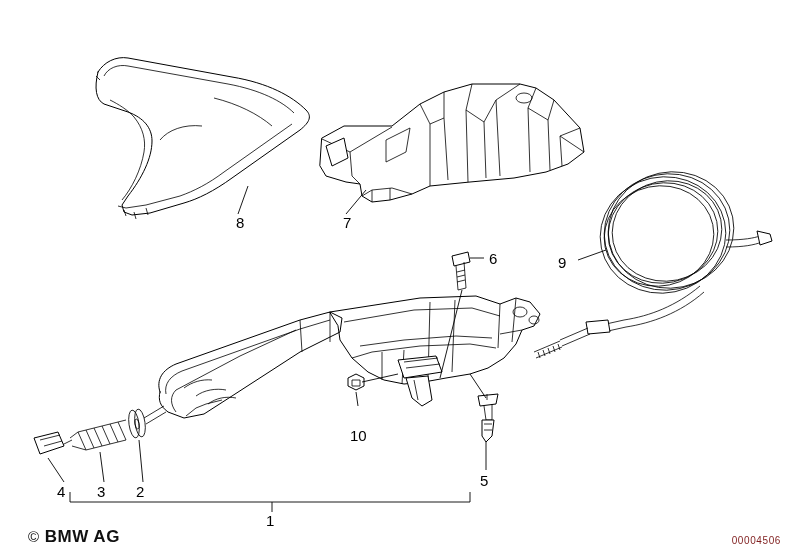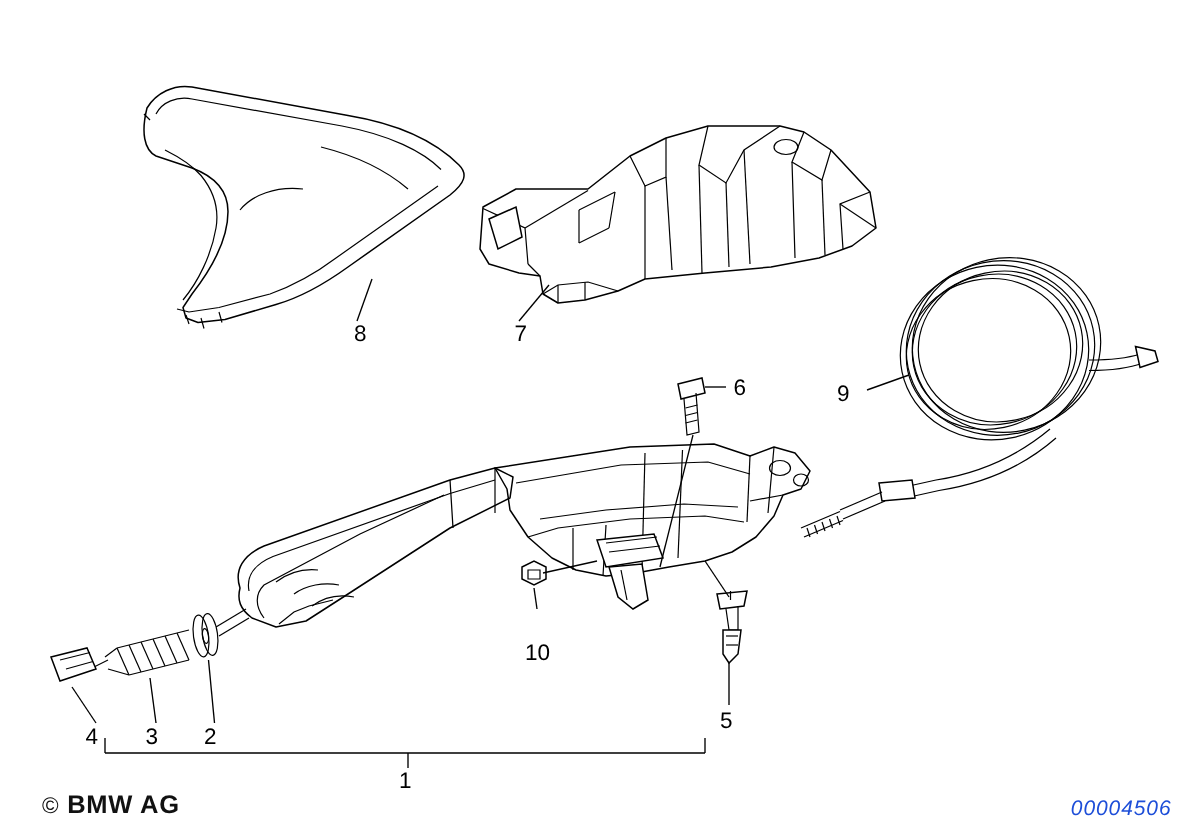--- a/index.html
+++ b/index.html
@@ -25,21 +25,21 @@
     position:absolute;left:0;bottom:0;width:799px;height:44px;
   }
   #brand{
     position:absolute;left:28px;bottom:12px;
     font-size:17px;font-weight:bold;letter-spacing:.5px;
     color:#111;
   }
   #brand .cmark{font-weight:normal;font-size:15px;}
   #partno{
     position:absolute;right:18px;bottom:13px;
-    font-size:14px;color:#1d4ed8;letter-spacing:.6px;font-style:italic;
+    font-size:10px;color:#7f1d1d;letter-spacing:.6px;
   }
   .stroke{fill:none;stroke:#000;stroke-width:1;stroke-linejoin:round;stroke-linecap:round;}
   .thin{fill:none;stroke:#000;stroke-width:0.8;}
   .leader{fill:none;stroke:#000;stroke-width:0.9;}
   .fillw{fill:#ffffff;stroke:#000;stroke-width:1;}
 </style>
 </head>
 <body>
 
 <div id="sheet">

